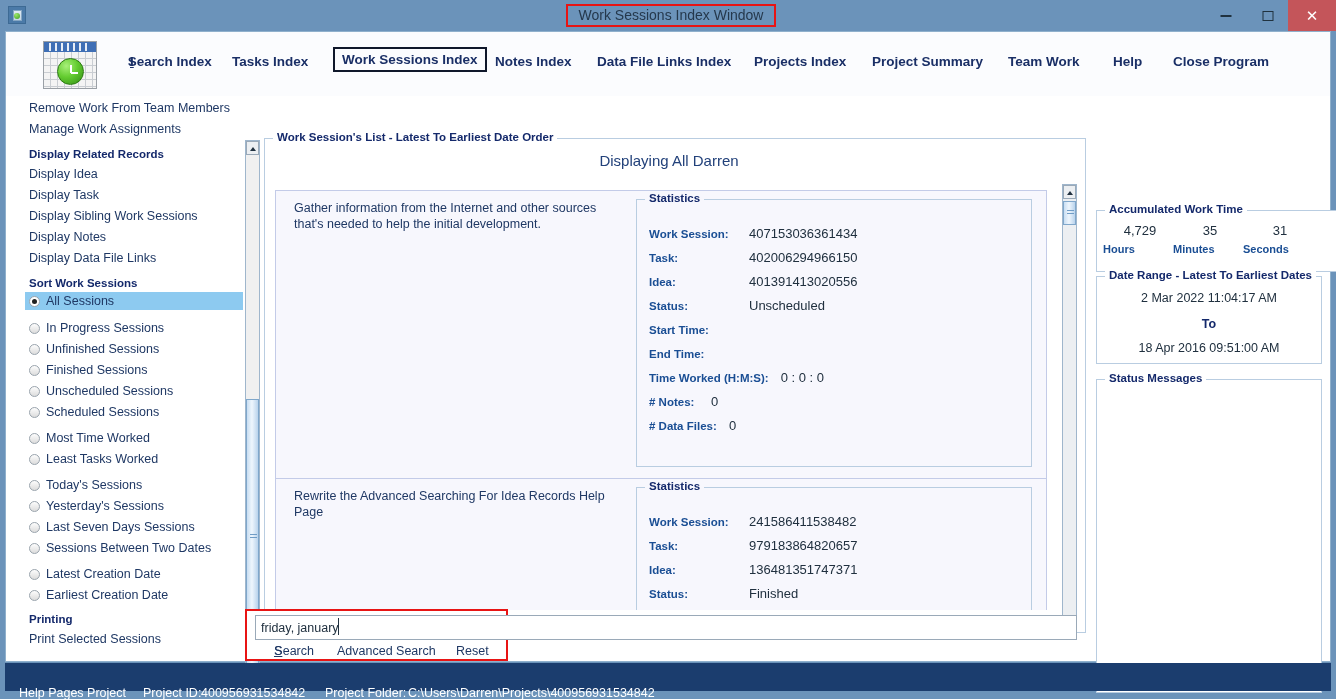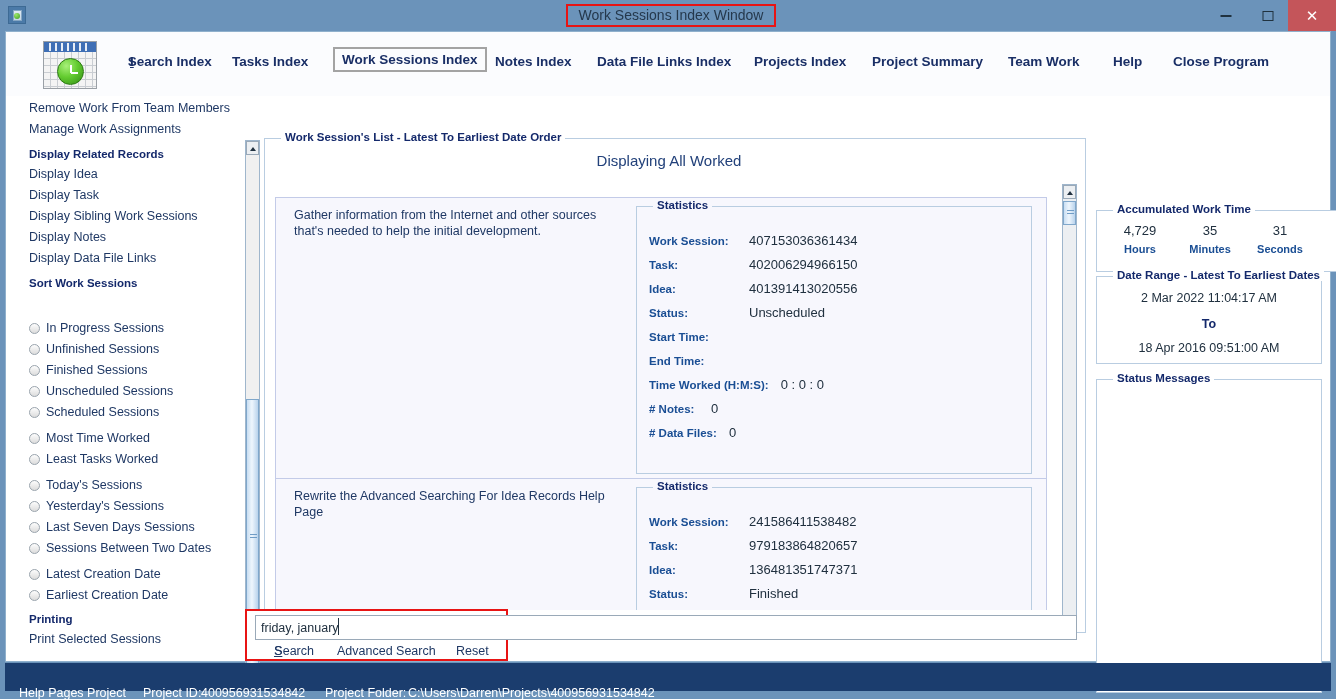--- a/index.html
+++ b/index.html
@@ -52,21 +52,21 @@
   .cal-clock{position:absolute;left:13px;top:16px;width:27px;height:27px;border-radius:50%;
     background:radial-gradient(circle at 33% 28%, #a8f07a 0%, #64cc30 45%, #2f8c14 100%);
     border:1px solid #2c7a12;box-sizing:border-box;}
   .cal-clock:after{content:"";position:absolute;left:12px;top:6px;width:1.6px;height:8px;background:#ffffff;}
   .cal-clock:before{content:"";position:absolute;left:13px;top:13px;width:7px;height:1.6px;background:#ffffff;}
 
   .menu{position:absolute;left:105px;top:0;height:64px;}
   .menuitem{position:absolute;top:22px;white-space:nowrap;font-size:13.5px;font-weight:bold;
     color:#1a2f66;cursor:default;}
   .menuitem u{text-decoration:underline;}
-  .menuitem.hl{border:2px solid #a3a3a3;padding:3px 7px;top:15px;}
+  .menuitem.hl{border:2px solid #0f172a;padding:3px 7px;top:15px;}
 
   
   .sidebar{position:absolute;left:1px;top:64px;width:236px;height:565px;background:#ffffff;
     overflow:hidden;}
   .sb-item{position:absolute;left:22px;white-space:nowrap;font-size:12.5px;color:#1f3864;line-height:14px;}
   .sb-head{font-weight:bold;color:#14296b;font-size:11.5px;}
   .sb-radio{position:absolute;left:22px;white-space:nowrap;font-size:12.5px;color:#1f3864;line-height:16px;}
   .sb-radio .dot{display:inline-block;width:11px;height:11px;border-radius:50%;
     background:linear-gradient(#fdfdfd,#dcdcdc);border:1px solid #9aa4ad;box-sizing:border-box;
     vertical-align:-2px;margin-right:6px;}
@@ -88,21 +88,21 @@
   .sb-scroll .arrow.down s{border-top:4px solid #20303f;}
   .sb-thumb{position:absolute;left:0;width:13px;background:linear-gradient(to right,#c9def2,#eef6fd 45%,#b9d3ec);
     border:1px solid #7fa7cb;box-sizing:border-box;}
   .sb-thumb s{position:absolute;left:3px;top:50%;margin-top:-3px;width:7px;height:6px;
     background:repeating-linear-gradient(to bottom,#6f9cc6 0 1px,transparent 1px 3px);}
 
   
   .mainpanel{position:absolute;left:258px;top:98px;width:822px;height:505px;}
   .gbox{position:absolute;border:1px solid #b9cde1;box-sizing:border-box;}
   .glabel{position:absolute;top:-8px;left:8px;background:#ffffff;padding:0 4px;
-    font-weight:bold;color:#14296b;font-size:11.5px;white-space:nowrap;margin-left:8px;}
+    font-weight:bold;color:#14296b;font-size:11.5px;white-space:nowrap;}
   .maingroup{left:0;top:8px;width:822px;height:495px;}
   .displaying{position:absolute;left:0;top:22px;width:810px;text-align:center;font-size:15px;color:#22417a;}
 
   .listarea{position:absolute;left:11px;top:52px;width:794px;height:428px;overflow:hidden;}
   .record{position:absolute;left:0;width:772px;background:#f7f7fd;border:1px solid #c3cbe8;box-sizing:border-box;}
   .rec-desc{position:absolute;left:18px;top:9px;width:330px;font-size:12.5px;color:#1f3864;line-height:16px;}
   .statbox{position:absolute;border:1px solid #b9cde1;box-sizing:border-box;background:#f7f7fd;}
   .statbox .glabel{background:#f7f7fd;}
   .srow{position:absolute;left:12px;white-space:nowrap;font-size:11.5px;color:#1f4a8a;}
   .srow .lbl{display:inline-block;font-weight:bold;color:#1a4e94;}
@@ -121,21 +121,21 @@
   .ls-scroll .arrow.up s{border-bottom:4px solid #20303f;}
   .ls-scroll .arrow.down s{border-top:4px solid #20303f;}
 
   
   .rightpanel{position:absolute;left:1090px;top:98px;width:232px;height:530px;}
   .rbox{position:absolute;left:0;border:1px solid #b9cde1;box-sizing:border-box;background:#ffffff;}
   .rbox .glabel{background:#ffffff;}
   .rec-count{position:absolute;left:50%;transform:translateX(-50%);top:12px;
     border:2px solid #e81414;padding:1px 9px;font-size:14px;color:#20303f;}
   .awt-num{position:absolute;top:12px;text-align:center;font-size:13px;color:#20303f;width:74px;}
-  .awt-lbl{position:absolute;top:32px;text-align:center;font-size:11px;color:#1a4e94;font-weight:bold;width:74px;}
+  .awt-lbl{position:absolute;top:32px;font-size:11px;color:#1a4e94;font-weight:bold;width:74px;}
   .dr-line{position:absolute;width:100%;text-align:center;font-size:12.5px;color:#20303f;}
   .dr-to{position:absolute;width:100%;text-align:center;font-size:12.5px;color:#14296b;font-weight:bold;}
 
   
   .searchwrap{position:absolute;left:245px;top:609px;width:263px;height:52px;border:2px solid #e81414;
     box-sizing:border-box;background:#ffffff;z-index:20;}
   .searchinput{position:absolute;left:255px;top:615px;width:822px;height:25px;
     border:1px solid #9aa9b8;box-sizing:border-box;background:#ffffff;
     font-family:"Liberation Sans", sans-serif;font-size:12.5px;color:#20303f;
     padding:3px 5px;outline:none;z-index:21;}
@@ -212,20 +212,21 @@
       <div class="sb-item" style="top:5px">Remove Work From Team Members</div>
       <div class="sb-item" style="top:26px">Manage Work Assignments</div>
       <div class="sb-item sb-head" style="top:51px">Display Related Records</div>
       <div class="sb-item" style="top:71px">Display Idea</div>
       <div class="sb-item" style="top:92px">Display Task</div>
       <div class="sb-item" style="top:113px">Display Sibling Work Sessions</div>
       <div class="sb-item" style="top:134px">Display Notes</div>
       <div class="sb-item" style="top:155px">Display Data File Links</div>
       <div class="sb-item sb-head" style="top:180px">Sort Work Sessions</div>
 
+      <div class="sb-radio sel" style="top:196px"><span class="dot"></span><span>All Sessions</span></div>
       <div class="sb-radio" style="top:224px"><span class="dot"></span><span>In Progress Sessions</span></div>
       <div class="sb-radio" style="top:245px"><span class="dot"></span><span>Unfinished Sessions</span></div>
       <div class="sb-radio" style="top:266px"><span class="dot"></span><span>Finished Sessions</span></div>
       <div class="sb-radio" style="top:287px"><span class="dot"></span><span>Unscheduled Sessions</span></div>
       <div class="sb-radio" style="top:308px"><span class="dot"></span><span>Scheduled Sessions</span></div>
       <div class="sb-radio" style="top:334px"><span class="dot"></span><span>Most Time Worked</span></div>
       <div class="sb-radio" style="top:355px"><span class="dot"></span><span>Least Tasks Worked</span></div>
       <div class="sb-radio" style="top:381px"><span class="dot"></span><span>Today's Sessions</span></div>
       <div class="sb-radio" style="top:402px"><span class="dot"></span><span>Yesterday's Sessions</span></div>
       <div class="sb-radio" style="top:423px"><span class="dot"></span><span>Last Seven Days Sessions</span></div>
@@ -246,25 +247,25 @@
         </div>
       <div class="sb-thumb" style="top:258px;height:275px">
           <s></s>
         </div>
     </div>
 
     <div class="mainpanel">
       <div class="gbox maingroup">
         <div class="glabel">Work Session's List - Latest To Earliest Date Order</div>
       </div>
-      <div class="displaying">Displaying All Worked</div>
+      <div class="displaying">Displaying All Darren</div>
 
       <div class="listarea">
 
-        <div class="record" style="top:15px;height:321px">
+        <div class="record" style="top:8px;height:321px">
           <div class="rec-desc">Gather information from the Internet and other sources that's needed to help the initial development.</div>
           <div class="statbox" style="left:360px;top:8px;width:396px;height:268px">
             <div class="glabel">Statistics</div>
             <div class="srow" style="top:26px"><span class="lbl" style="width:100px">Work Session:</span><span class="val big">407153036361434</span></div>
             <div class="srow" style="top:50px"><span class="lbl" style="width:100px">Task:</span><span class="val big">402006294966150</span></div>
             <div class="srow" style="top:74px"><span class="lbl" style="width:100px">Idea:</span><span class="val big">401391413020556</span></div>
             <div class="srow" style="top:98px"><span class="lbl" style="width:100px">Status:</span><span class="val big">Unscheduled</span></div>
             <div class="srow" style="top:122px"><span class="lbl" style="width:100px">Start Time:</span><span class="val big"></span></div>
             <div class="srow" style="top:146px"><span class="lbl" style="width:100px">End Time:</span><span class="val big"></span></div>
             <div class="srow" style="top:170px"><span class="lbl">Time Worked (H:M:S):</span><span class="val big" style="margin-left:12px">0  :   0  :   0</span></div>

